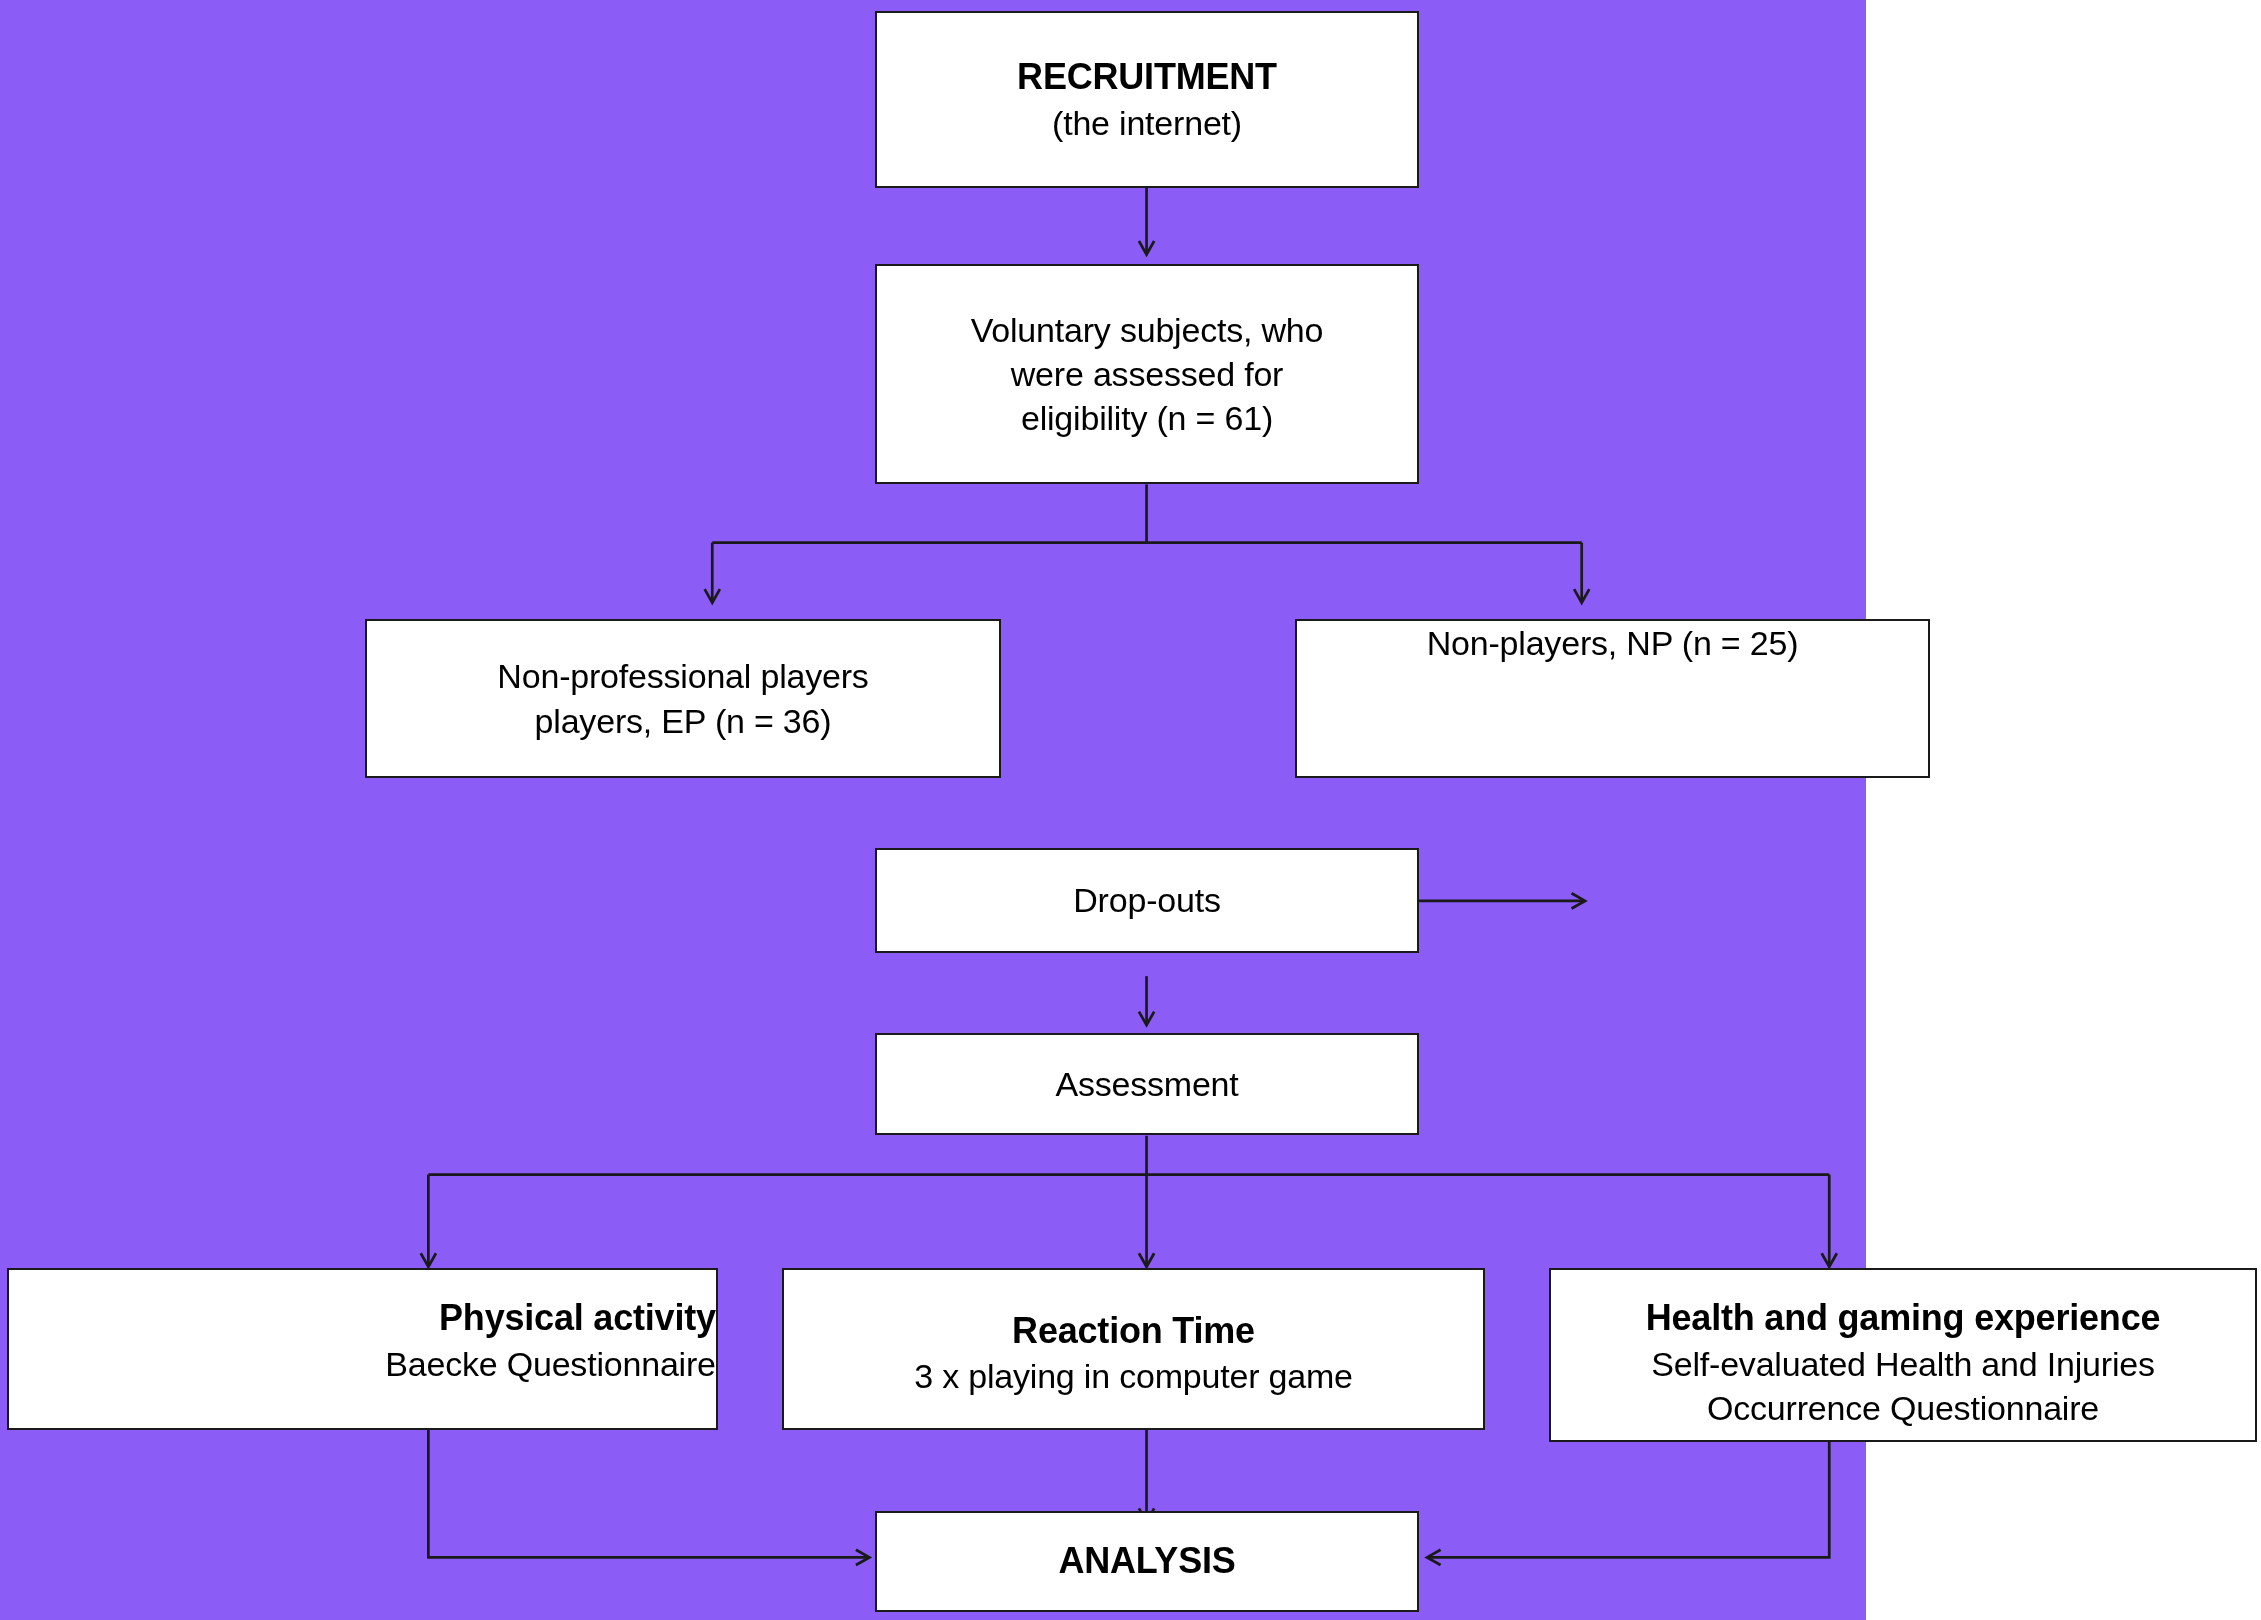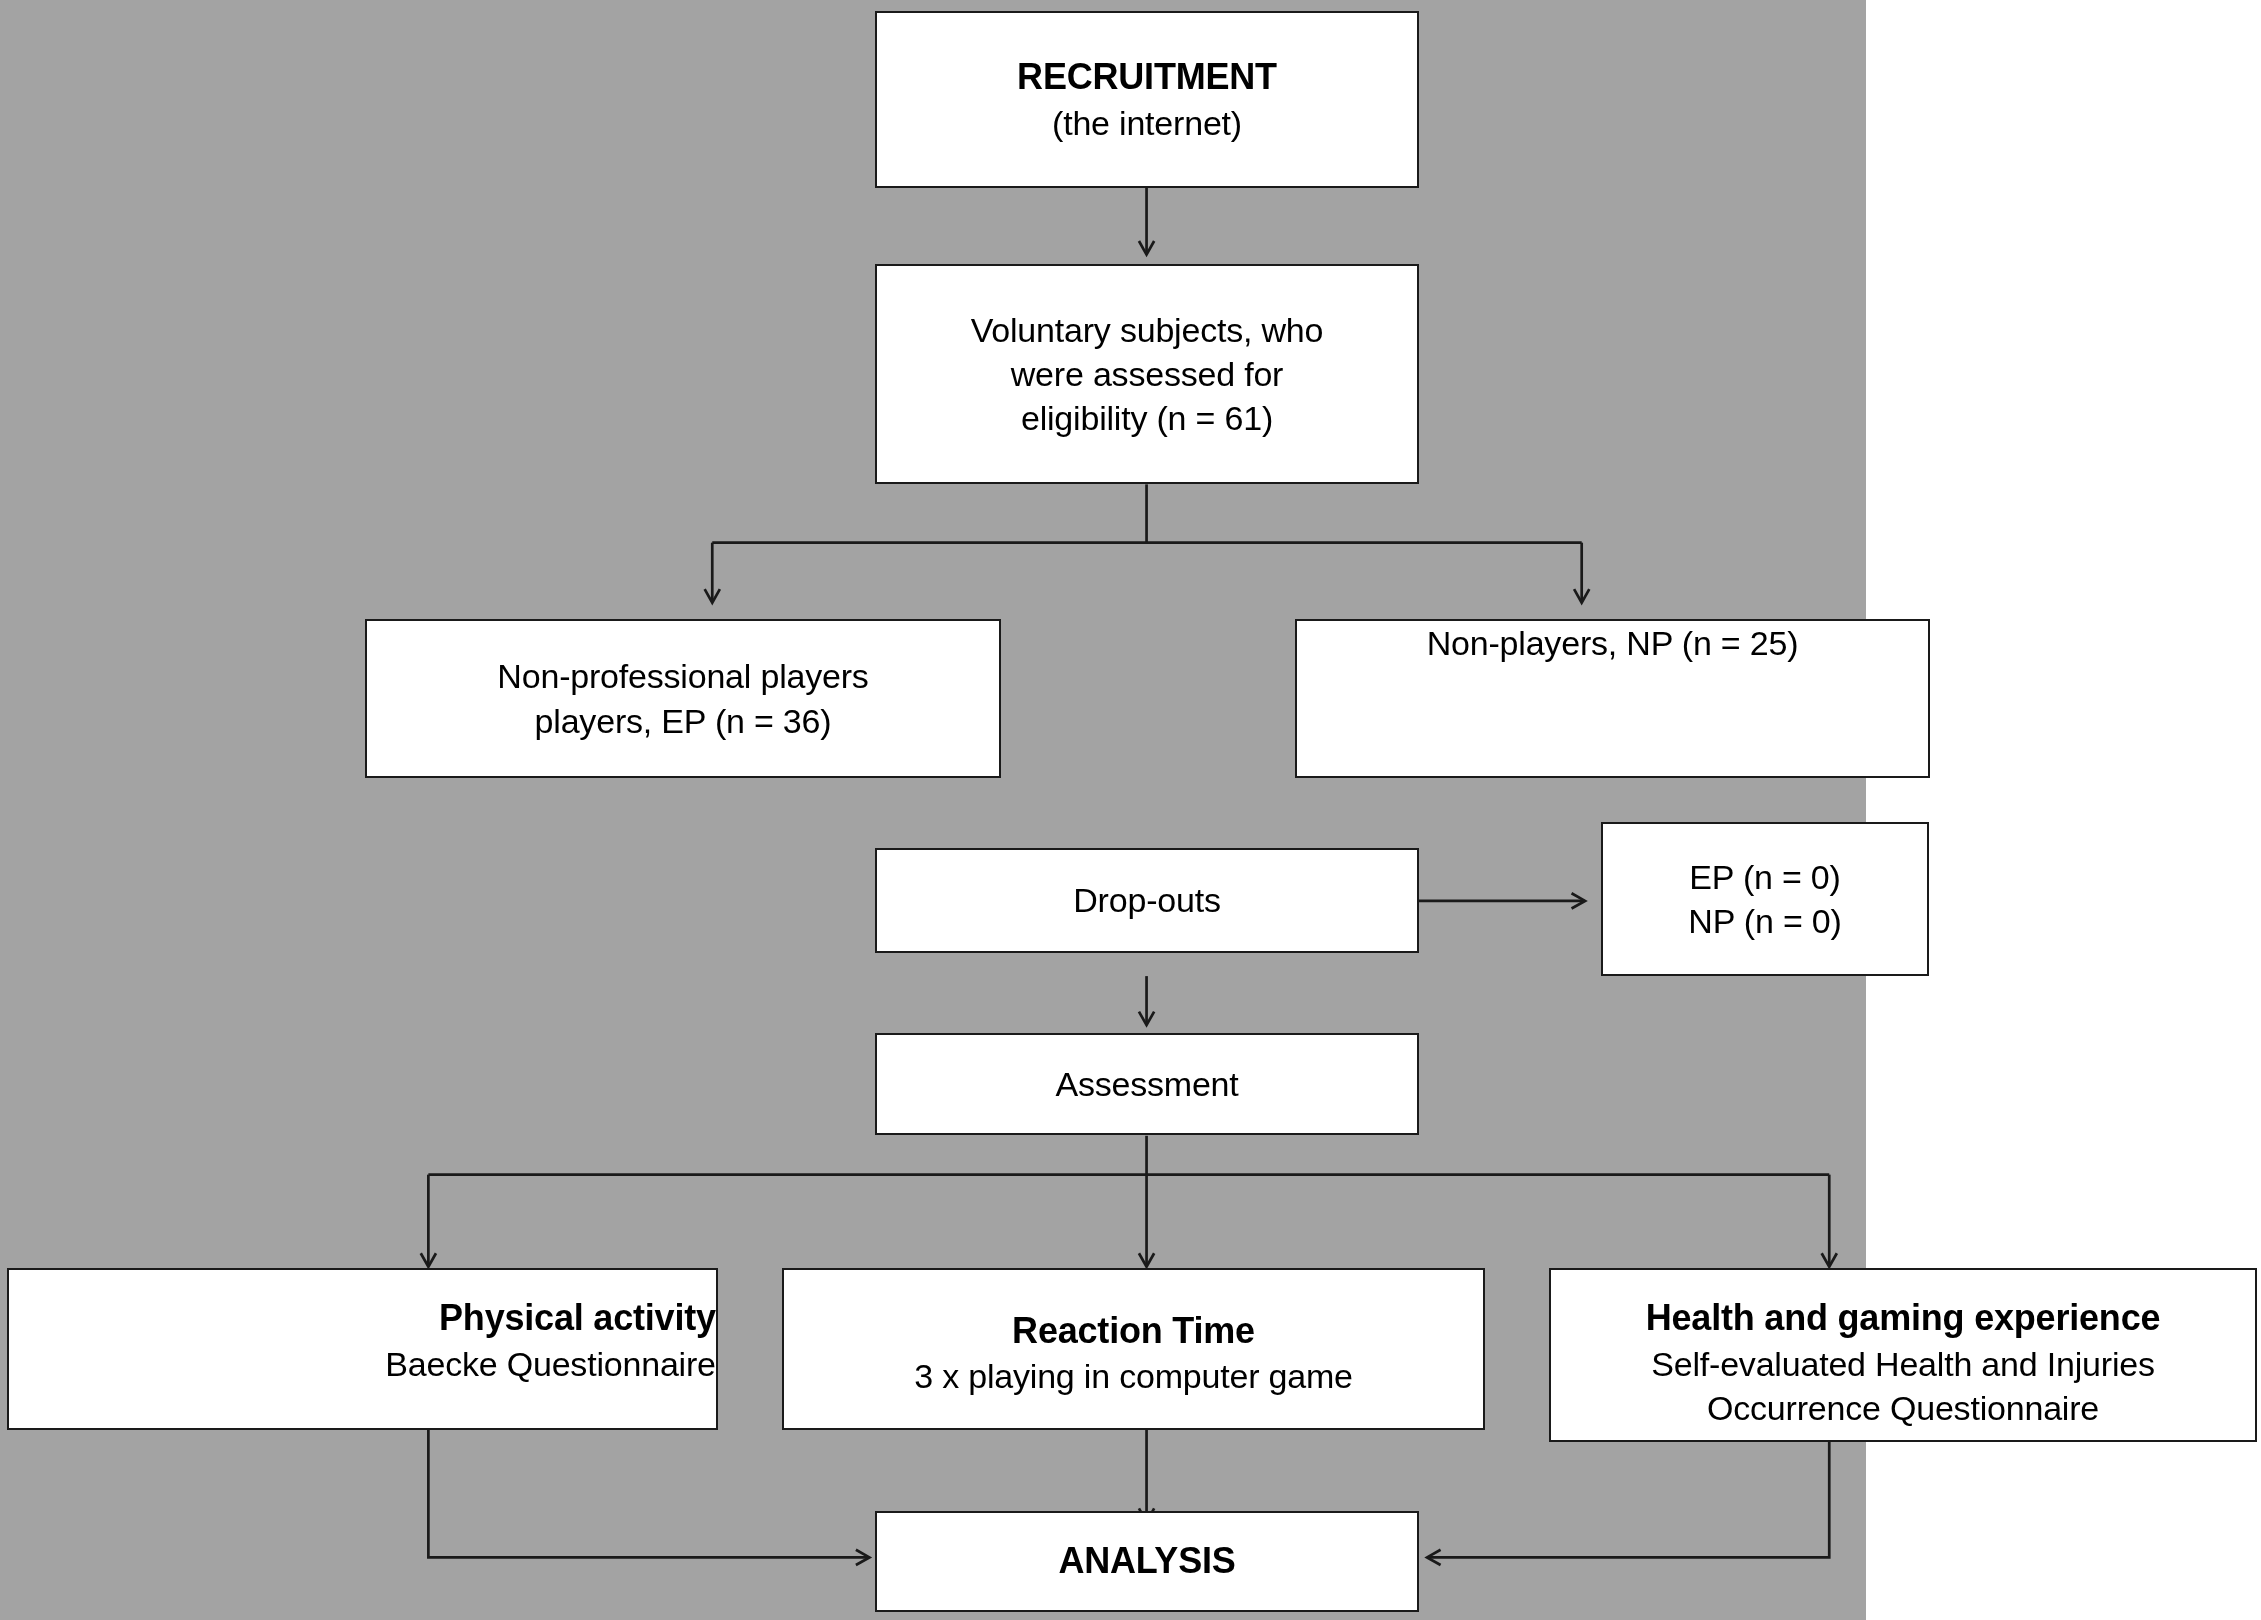--- a/index.html
+++ b/index.html
@@ -11,21 +11,21 @@
     width: 2261px;
     height: 1621px;
     font-family: "Liberation Sans", sans-serif;
     color: #000000;
     overflow: hidden;
   }
   #flowchart-root {
     position: relative;
     width: 1866px;
     height: 1621px;
-    background: #a3a3a3;
+    background: #8b5cf6;
   }
   svg.connectors {
     position: absolute;
     left: 0;
     top: 0;
     width: 2261px;
     height: 1621px;
     pointer-events: none;
   }
   .node {
@@ -109,24 +109,20 @@
   </div>
 
   <div class="node" style="left:1295px; top:619px; width:635px; height:159px; justify-content:flex-start; ">
     <div class="line-normal">Non-players, NP (n = 25)</div>
   </div>
 
   <div class="node" style="left:875px; top:848px; width:544px; height:105px;">
     <div class="line-normal">Drop-outs</div>
   </div>
 
-  <div class="node" style="left:1601px; top:822px; width:328px; height:154px;">
-    <div class="line-normal">EP (n = 0)</div>
-    <div class="line-normal">NP (n = 0)</div>
-  </div>
 
   <div class="node" style="left:875px; top:1033px; width:544px; height:102px;">
     <div class="line-normal">Assessment</div>
   </div>
 
   <div class="node" style="left:6.8px; top:1268px; width:711px; height:162px; justify-content:flex-start; padding-top:25px;align-items:flex-end;">
     <div class="line-bold">Physical activity</div>
     <div class="line-normal">Baecke Questionnaire</div>
   </div>
 

